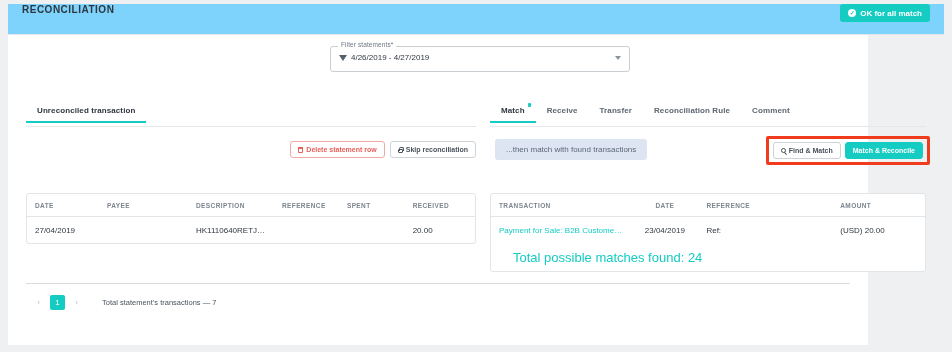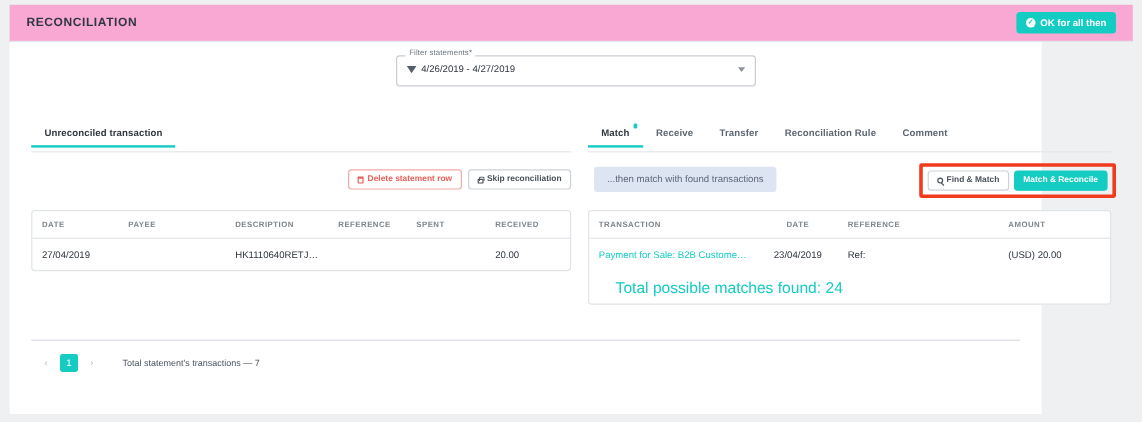--- a/index.html
+++ b/index.html
@@ -18,24 +18,24 @@
     height: 352px;
     background: #eef0f2;
     overflow: hidden;
   }
 
   
   .topbar {
     position: absolute;
     left: 8px; top: 4px;
     width: 936px; height: 31px;
-    background: #f9a8d4;
+    background: #7dd3fc;
     border-bottom: 1px solid #e3e6e8;
     display: flex;
-    align-items: center;
+    align-items: flex-start;
     padding: 0 14px;
   }
   .topbar-title {
     font-size: 10px;
     font-weight: bold;
     letter-spacing: 0.5px;
     color: #2f3640;
   }
   .topbar-spacer { flex: 1; }
 
@@ -266,21 +266,21 @@
     content: "";
     position: absolute;
     right: -2px; bottom: -1.5px;
     width: 3px; height: 1px;
     background: #49525b;
     transform: rotate(45deg);
   }
 
   
   .table {
-    margin-top: 4px;
+    margin-top: 22px;
     border: 1px solid #e1e5e8;
     border-radius: 3px;
     background: #fff;
     overflow: hidden;
   }
   .trow {
     display: flex;
     align-items: center;
   }
   .thead {
@@ -374,21 +374,21 @@
 </head>
 <body>
 
 <div class="app">
 
   <div class="topbar">
     <div class="topbar-title">RECONCILIATION</div>
     <div class="topbar-spacer"></div>
     <button class="btn-ok">
       <span class="check-circle">✓</span>
-      <span>OK for all then</span>
+      <span>OK for all match</span>
     </button>
   </div>
 
   <div class="card">
 
     <div class="filter-wrap">
       <div class="filter-fieldset"></div>
       <div class="filter-legend">Filter statements*</div>
       <div class="filter-value">
         <span class="funnel"></span>

